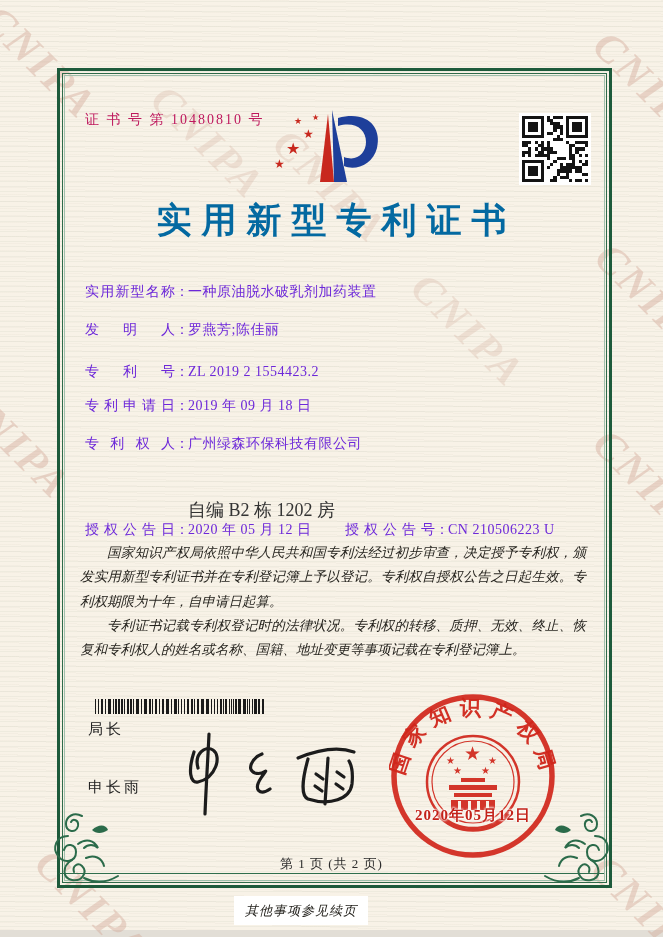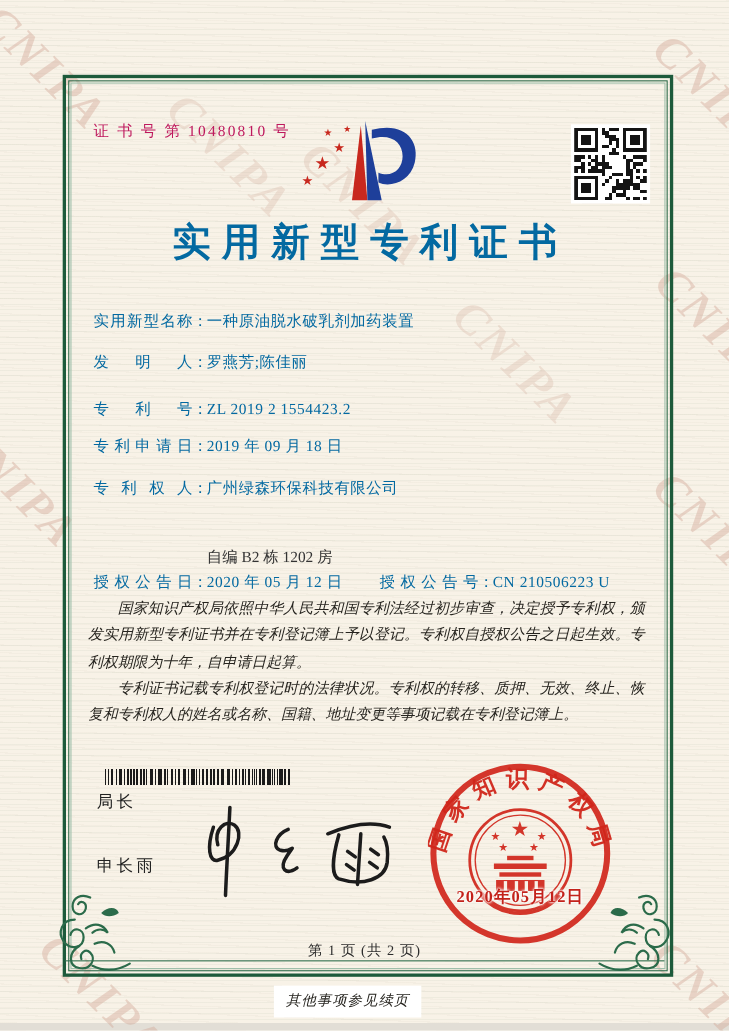--- a/index.html
+++ b/index.html
@@ -28,41 +28,41 @@
 
   .content{position:absolute;inset:0;z-index:5;}
 
   .cert-no{position:absolute;left:85px;top:111px;font-size:14px;letter-spacing:2px;color:#be185d;}
   .logo{position:absolute;left:266px;top:98px;width:132px;height:96px;}
   .qr{position:absolute;left:519px;top:113px;width:72px;height:72px;background:#fff;padding:3px;box-sizing:border-box;}
 
   .title{position:absolute;left:0;top:197px;width:663px;text-align:center;font-size:35px;font-weight:bold;
          letter-spacing:10px;padding-left:10px;box-sizing:border-box;color:#0369a1;}
 
-  .field{position:absolute;left:85px;font-size:14px;color:#0369a1;letter-spacing:0.5px;white-space:nowrap;}
+  .field{position:absolute;left:85px;font-size:14px;color:#6d28d9;letter-spacing:0.5px;white-space:nowrap;}
   .flabel{display:inline-block;width:90px;text-align:justify;text-align-last:justify;letter-spacing:0;}
   .colon{display:inline-block;width:13px;}
-  .addr2{position:absolute;left:188px;font-size:14px;color:#333;}
+  .addr2{position:absolute;left:188px;font-size:18px;color:#333;}
 
   .paras{position:absolute;left:80px;top:541px;width:506px;font-size:13.5px;line-height:1.8;
          color:#26241f;font-style:italic;text-align:justify;}
   .paras p{margin:0;text-indent:2em;}
 
   .barcode{position:absolute;left:95px;top:699px;width:172px;height:15px;}
 
   .signer{position:absolute;left:88px;font-size:15px;letter-spacing:3px;color:#222;}
   .signature{position:absolute;left:178px;top:726px;width:205px;height:96px;}
 
   .seal{position:absolute;left:389px;top:692px;width:168px;height:168px;}
   .seal-date{position:absolute;left:383px;top:806px;width:180px;text-align:center;font-size:15px;font-weight:bold;
              color:#c3221a;letter-spacing:1px;text-shadow:0 0 3px #fff,0 0 3px #fff,0 0 2px #fff;}
 
   .page-num{position:absolute;left:57px;top:855px;width:549px;text-align:center;font-size:13px;color:#2c2c2c;letter-spacing:1px;}
-  .footer-note{position:absolute;left:249px;top:896px;width:134px;height:29px;background:#ffffff;
-               text-align:center;line-height:29px;font-size:13px;font-style:italic;color:#26241f;letter-spacing:1px;z-index:6;font-family:Liberation Mono, monospace;}
+  .footer-note{position:absolute;left:234px;top:896px;width:134px;height:29px;background:#ffffff;
+               text-align:center;line-height:29px;font-size:13px;font-style:italic;color:#26241f;letter-spacing:1px;z-index:6;}
 </style>
 </head>
 <body>
 
 <div class="page">
 
   <span class="wm strong" style="left:40px;top:62px;">CNIPA</span>
   <span class="wm" style="left:208px;top:142px;">CNIPA</span>
   <span class="wm" style="left:330px;top:186px;">CNIPA</span>
   <span class="wm strong" style="left:650px;top:88px;">CNIPA</span>

